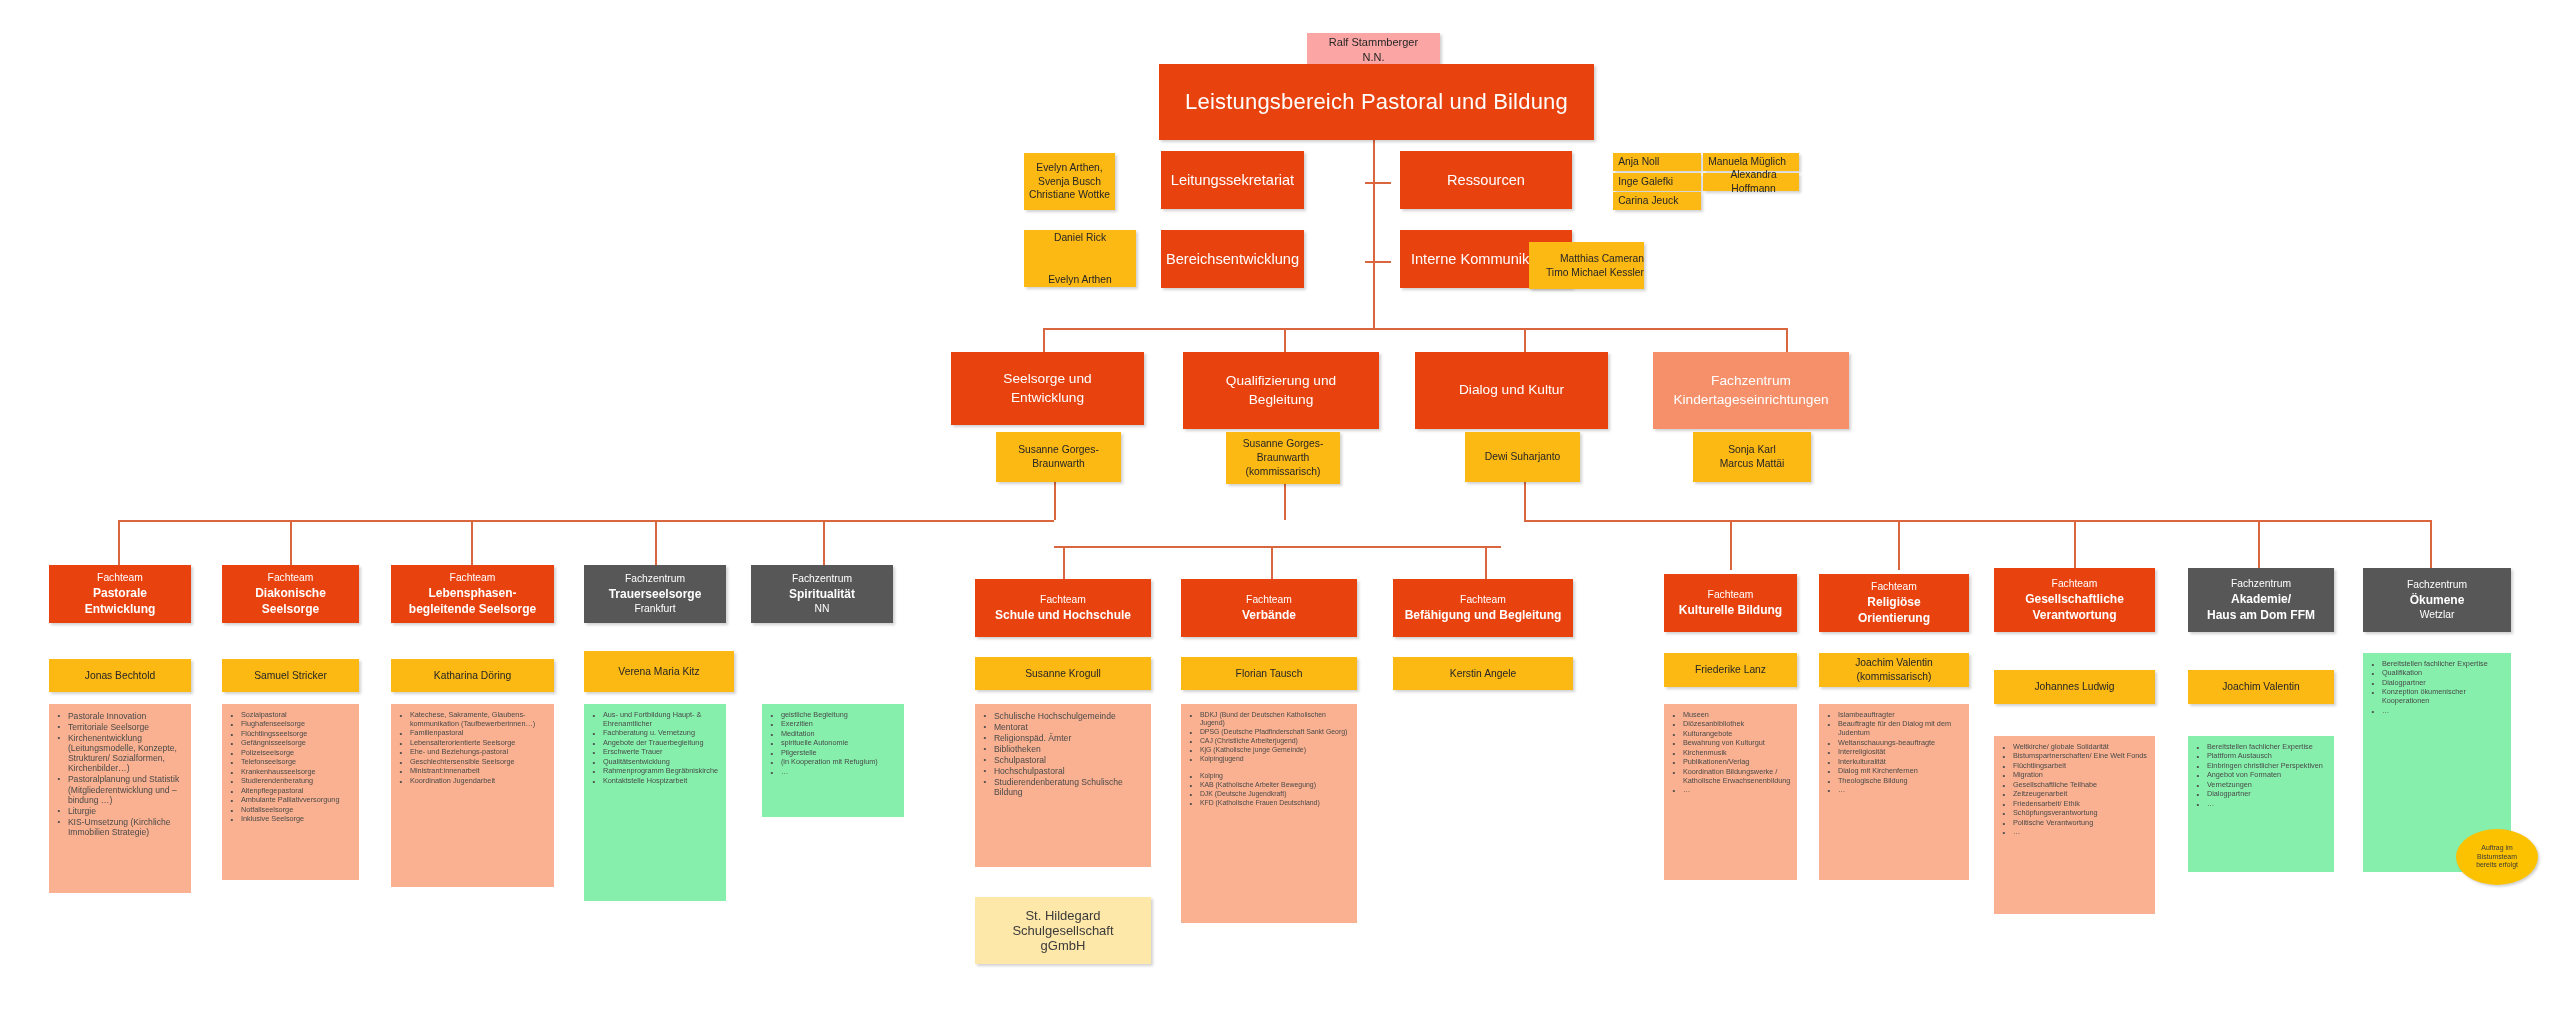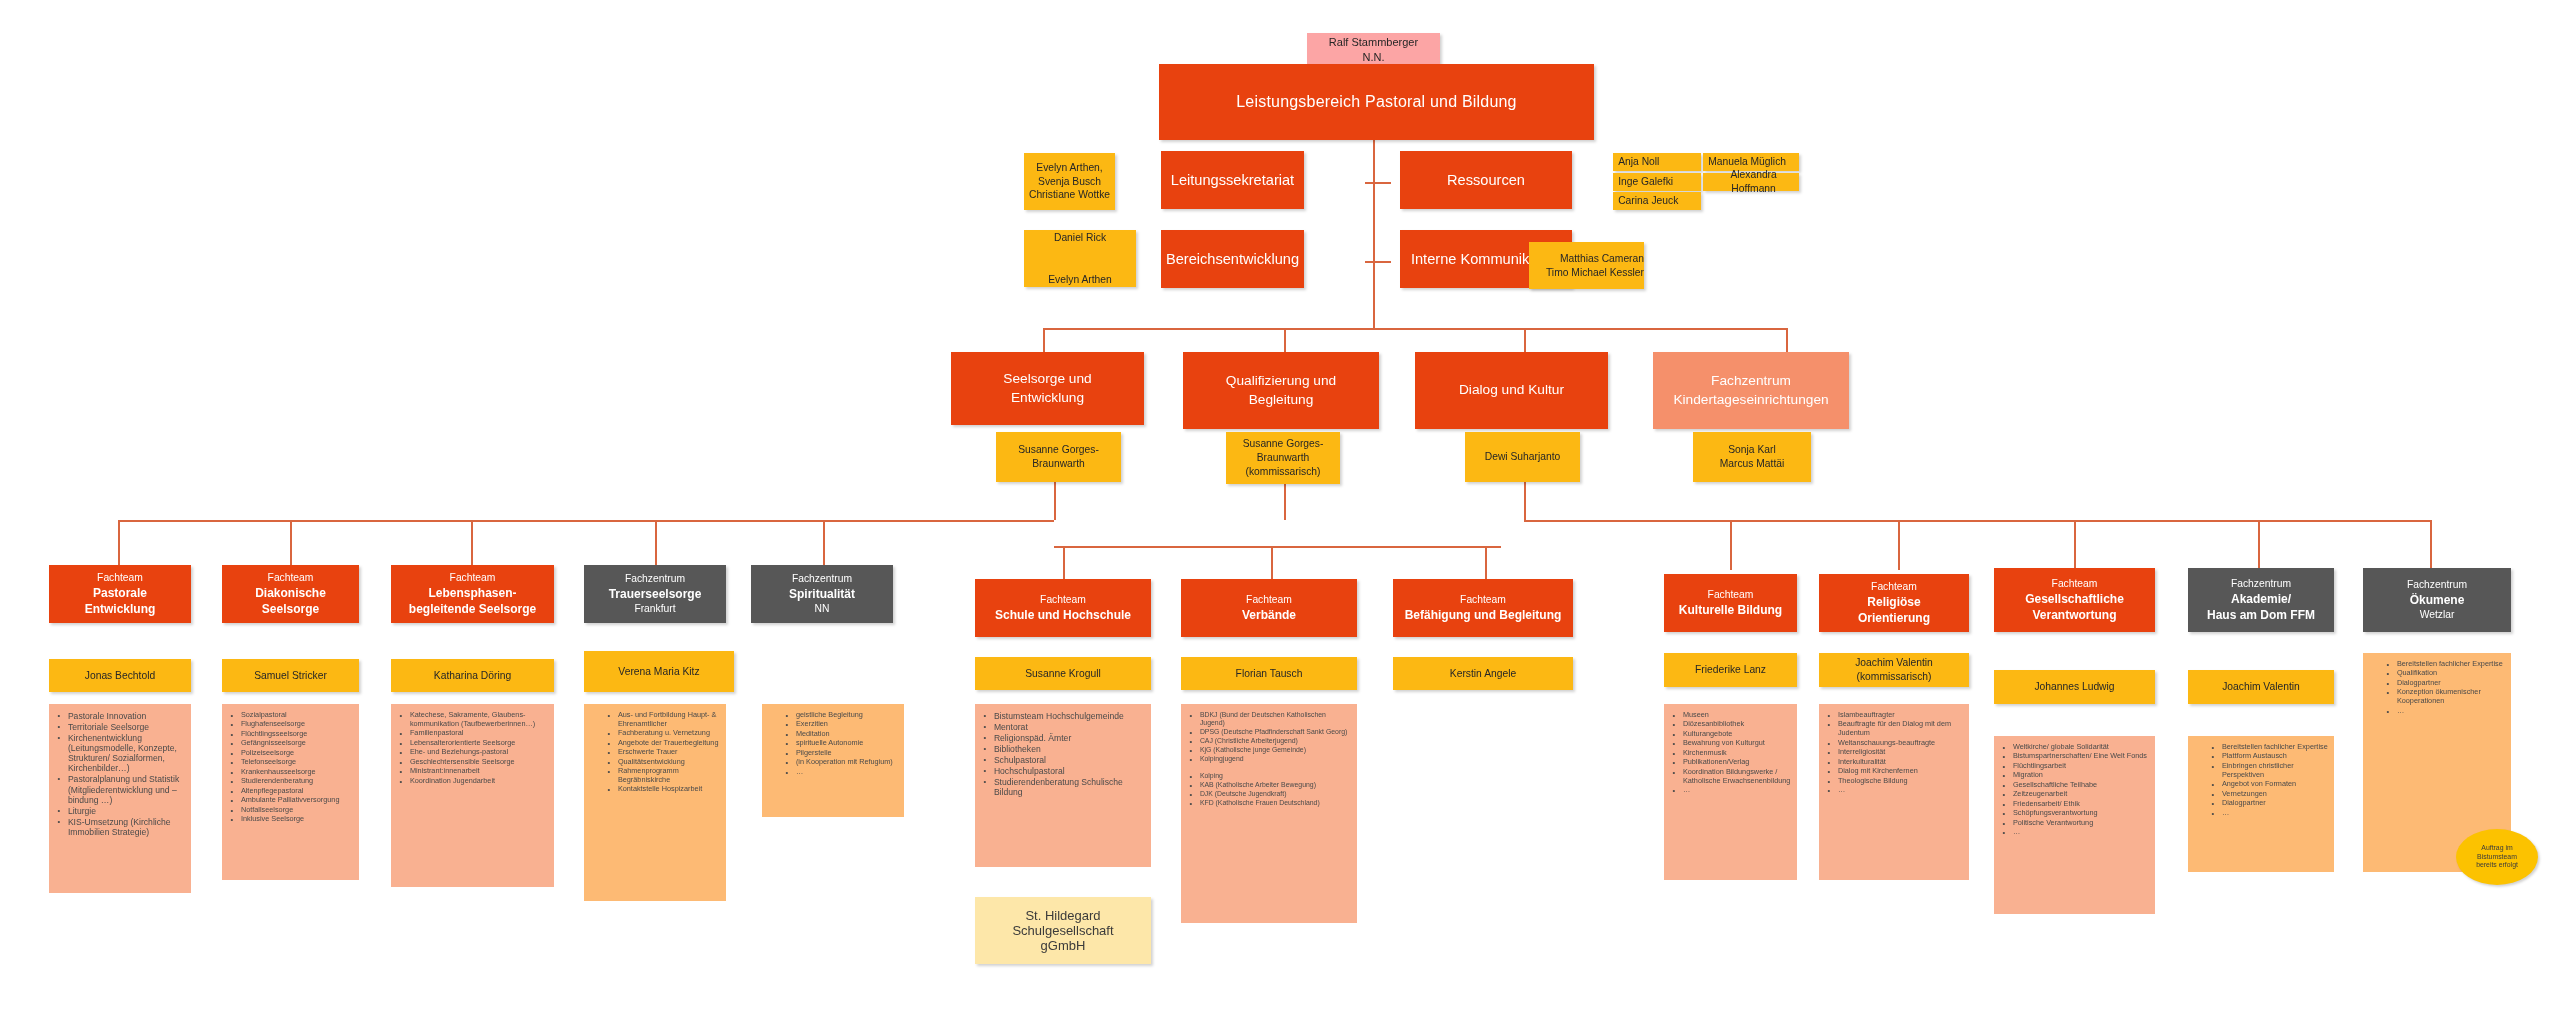--- a/index.html
+++ b/index.html
@@ -11,31 +11,31 @@
     position:relative;
   }
   #stage{position:relative;width:2576px;height:1013px;}
   .box{position:absolute;box-sizing:border-box;}
   .orange{background:#e8420f;color:#ffffff;display:flex;flex-direction:column;align-items:center;justify-content:center;text-align:center;}
   .orange-light{background:#f5906b;color:#ffffff;display:flex;flex-direction:column;align-items:center;justify-content:center;text-align:center;}
   .yellow{background:#fcb813;color:#262626;display:flex;flex-direction:column;align-items:center;justify-content:center;text-align:center;}
   .yellow2{background:#fca5a5;color:#262626;display:flex;flex-direction:column;align-items:center;justify-content:center;text-align:center;}
   .grey{background:#575757;color:#ffffff;display:flex;flex-direction:column;align-items:center;justify-content:center;text-align:center;}
   .peach{background:#f9b191;color:#4a4a4a;}
-  .greylist{background:#fdba74;color:#4a4a4a;padding-left:15px;}
+  .greylist{background:#86efac;color:#4a4a4a;}
   .cream{background:#fde7a9;color:#3b3b3b;display:flex;flex-direction:column;align-items:center;justify-content:center;text-align:center;}
   .line{position:absolute;background:#d9663f;}
   .hline{height:1.7px;}
   .vline{width:1.7px;}
   ul.items{margin:0;padding:6.9px 5.2px 6.9px 5.2px;list-style:none;}
   ul.items li{position:relative;padding-left:13.7px;margin-bottom:0.9px;line-height:1.18;}
   ul.items li:before{content:"\2022";position:absolute;left:3.4px;top:0;font-size:7.7px;line-height:1.25;}
   ul.items li.blank{height:6.9px;}
   ul.items li.blank:before{content:"";}
-  .t-title{font-size:16px;font-weight:400;letter-spacing:0.2px;}
+  .t-title{font-size:22px;font-weight:400;letter-spacing:0.2px;}
   .t-row2{font-size:14.6px;font-weight:400;}
   .t-row3{font-size:13.7px;font-weight:400;line-height:1.35;}
   .t-name{font-size:10.3px;line-height:1.35;}
   .t-name-lg{font-size:11px;line-height:1.4;}
   .t-head-sm{font-size:10.3px;font-weight:400;line-height:1.35;}
   .t-head-bold{font-size:12px;font-weight:bold;line-height:1.35;}
   .t-li{font-size:8.6px;}
   .t-li-sm{font-size:7.3px;}
   .t-li-xs{font-size:6.9px;}
   .bubble{position:absolute;border-radius:50%;background:#fcc200;color:#3b3b3b;display:flex;align-items:center;justify-content:center;text-align:center;font-size:6.9px;line-height:1.3;}
@@ -272,21 +272,21 @@
 
   <div class="box orange shadow" style="left:975px;top:579px;width:176px;height:58px;">
     <span class="t-head-sm">Fachteam</span>
     <span class="t-head-bold">Schule und Hochschule</span>
   </div>
   <div class="box yellow shadow t-name" style="left:975px;top:657px;width:176px;height:33px;">
     <span>Susanne Krogull</span>
   </div>
   <div class="box peach t-li" style="left:975px;top:704px;width:176px;height:163px;">
     <ul class="items">
-      <li>Bistumsteam Hochschulgemeinde</li>
+      <li>Schulische Hochschulgemeinde</li>
       <li>Mentorat</li>
       <li>Religionspäd. Ämter</li>
       <li>Bibliotheken</li>
       <li>Schulpastoral</li>
       <li>Hochschulpastoral</li>
       <li>Studierendenberatung Schulische Bildung</li>
     </ul>
   </div>
   <div class="box cream shadow" style="left:975px;top:897px;width:176px;height:67px;">
     <span style="font-size:13px;">St. Hildegard</span>

